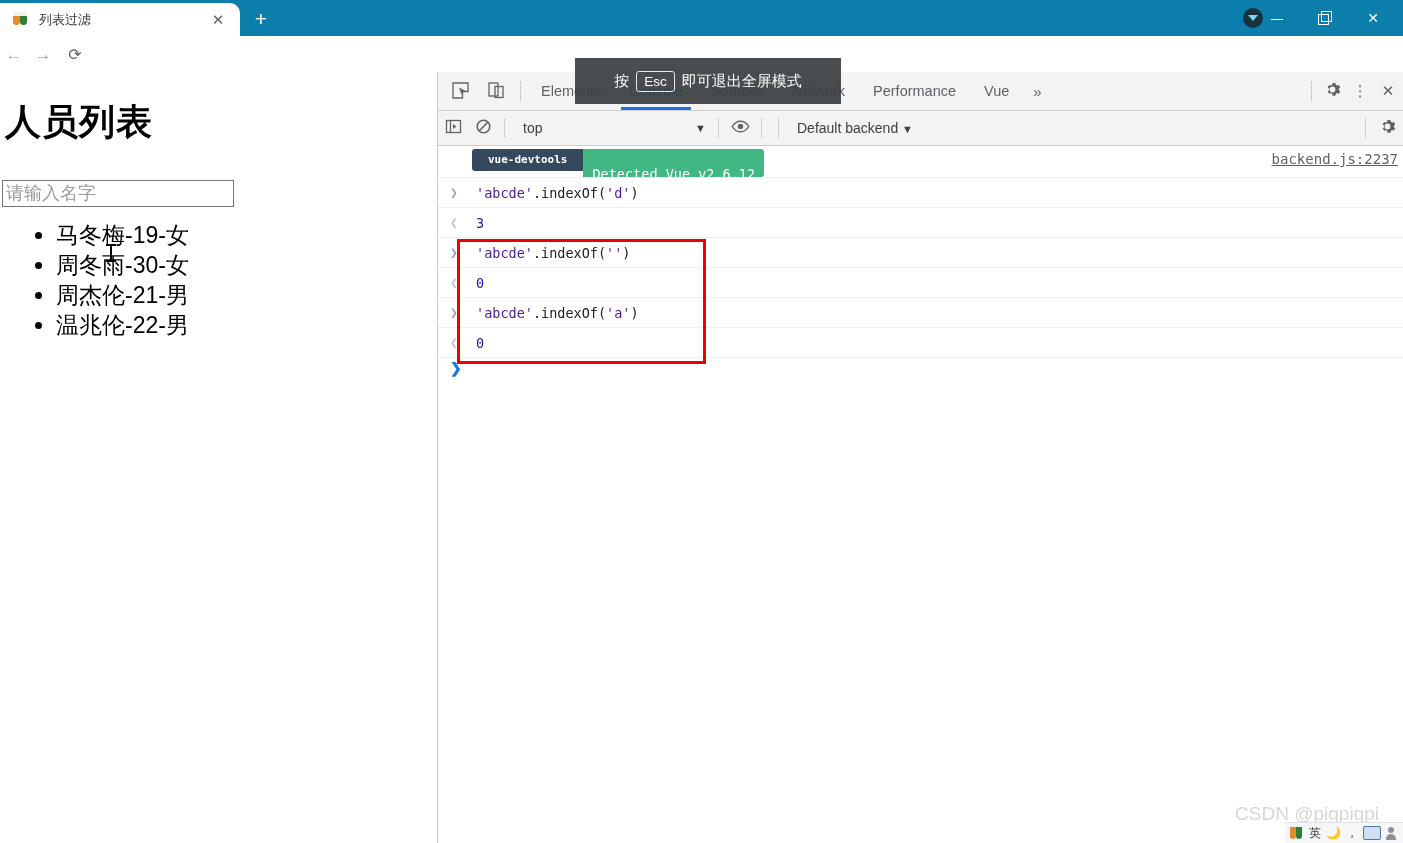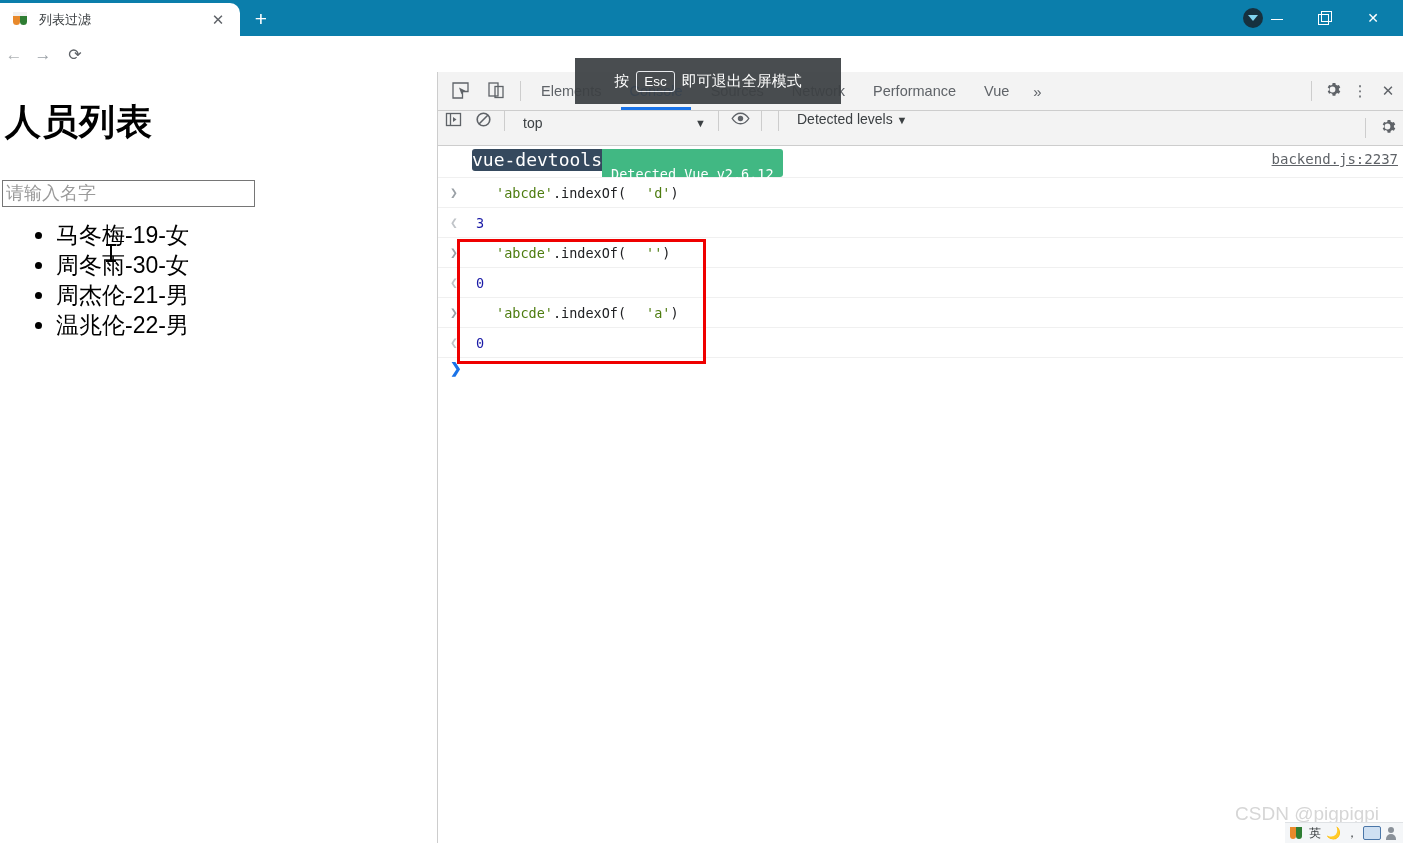--- a/index.html
+++ b/index.html
@@ -117,21 +117,21 @@
   
   .page {
     position: absolute; left: 0; top: 72px; width: 437px; height: 771px;
     background: #ffffff; overflow: hidden;
   }
   .page-title {
     margin: 26px 0 0 5px; font-size: 36px; font-weight: bold; color: #000;
     letter-spacing: 1px;
   }
   .name-input {
-    position: absolute; left: 2px; top: 108px; width: 253px; height: 27px;
+    position: absolute; left: 2px; top: 108px; width: 232px; height: 27px;
     border: 1px solid #767676; box-sizing: border-box;
     font-size: 18px; color: #000; padding: 0 3px;
     font-family: "Liberation Sans", sans-serif; background: #fff;
   }
   .name-input::placeholder { color: #9a9a9a; }
   .text-caret {
     position: absolute; left: 110px; top: 172px; width: 2px; height: 18px;
     background: #000;
   }
   .text-caret:before, .text-caret:after {
@@ -175,21 +175,21 @@
   .dt-right-icons {
     position: absolute; right: 2px; top: 0; height: 38px; display: flex; align-items: center;
   }
   .dt-right-icons .ri {
     width: 28px; text-align: center; color: #5f6368; font-size: 15px;
   }
   .dt-vsep { width:1px; height:20px; background:#cdcdcd; margin:0 6px; }
 
   .dt-consolebar {
     position: relative; height: 34px; background: #f3f3f3;
-    border-bottom: 1px solid #cdcdcd; display: flex; 
+    border-bottom: 1px solid #cdcdcd; display: flex; align-items: center;
   }
   .cb-icon { width: 30px; text-align: center; color: #5f6368; font-size: 15px; }
   .cb-ctx {
     margin-left: 6px; width: 195px; height: 24px; display: flex; align-items: center;
     justify-content: space-between; font-size: 14px; color: #3c4043; padding: 0 6px;
     box-sizing: border-box;
   }
   .cb-filter {
     margin-left: 10px; width: 225px; height: 22px; background: #ffffff;
     border: 1px solid #cdcdcd; box-sizing: border-box; font-size: 14px;
@@ -202,39 +202,39 @@
 
   .msg-row {
     position: relative; min-height: 29px; border-bottom: 1px solid #f0f0f0;
     display: flex; align-items: center; padding-left: 10px;
     font-family: "DejaVu Sans Mono", monospace; font-size: 13.5px;
   }
   .badge-row { height: 31px; border-bottom: 1px solid #f0f0f0; position: relative; }
   .badge-wrap { position: absolute; left: 34px; top: 3px; display: flex; height: 22px; }
   .badge-l {
     background: #35495e; color: #ffffff; font-family: "DejaVu Sans Mono", monospace;
-    font-size: 18px; font-weight: normal; padding: 0 0; line-height: 22px;
+    font-size: 11px; font-weight: bold; padding: 0 16px; line-height: 22px;
     border-radius: 3px 0 0 3px;
   }
   .badge-r {
     background: #41b883; color: #ffffff; font-family: "DejaVu Sans Mono", monospace;
     font-size: 13.5px; padding: 14px 9px; line-height: 22px; border-radius: 0 3px 3px 0;
   }
   .src-link {
     position: absolute; right: 6px; top: 5px; font-family: "DejaVu Sans Mono", monospace;
     font-size: 14px; color: #5f6368; text-decoration: underline;
   }
   .arrow-in {
     position: absolute; left: 12px; color: #9aa0a6; font-size: 13px;
   }
   .arrow-out {
     position: absolute; left: 12px; color: #c0c4c8; font-size: 13px;
   }
   .code { margin-left: 28px; color: #202124; white-space: pre; }
-  .str { color: #4d7c0f; margin-left: 20px; }
+  .str { color: #4c1d95; }
   .num { color: #1a1aa6; }
   .prompt-row {
     position: relative; height: 26px; padding-left: 10px;
   }
   .prompt-arrow { position: absolute; left: 12px; top: 2px; color: #1a73e8; font-size: 14px; font-weight: bold; }
 
   .red-box {
     position: absolute; left: 19px; top: 93px; width: 249px; height: 125px;
     border: 3px solid #ef0000; box-sizing: border-box; pointer-events: none;
   }
@@ -405,21 +405,21 @@
       <div class="dt-vsep"></div>
       <div class="cb-icon">
         <svg width="19" height="15" viewBox="0 0 19 15">
           <path d="M1.2 7.5S4.5 2.2 9.5 2.2s8.3 5.3 8.3 5.3-3.3 5.3-8.3 5.3S1.2 7.5 1.2 7.5z" fill="none" stroke="#5f6368" stroke-width="1.4"></path>
           <circle cx="9.5" cy="7.5" r="2.7" fill="#5f6368"></circle>
         </svg>
       </div>
       <div class="dt-vsep"></div>
       <div class="dt-vsep" style="margin-left:10px;"></div>
       <div class="cb-levels">
-        <span>Detected levels</span>
+        <span>Default backend</span>
         <span style="font-size:11px;">▼</span>
       </div>
       <div class="cb-right">
         <div class="dt-vsep"></div>
         <div class="cb-icon">
           <svg width="17" height="17" viewBox="0 0 17 17">
             <path d="M8.5 5.6a2.9 2.9 0 100 5.8 2.9 2.9 0 000-5.8zm6.4 3.6l1.4 1.1-1.4 2.4-1.7-.6a5.7 5.7 0 01-1.5.9l-.3 1.8H8.6l-.3-1.8a5.7 5.7 0 01-1.5-.9l-1.7.6-1.4-2.4 1.4-1.1a5.9 5.9 0 010-1.7L3.7 6.4l1.4-2.4 1.7.6a5.7 5.7 0 011.5-.9l.3-1.8h2.8l.3 1.8c.5.2 1 .5 1.5.9l1.7-.6 1.4 2.4-1.4 1.1a5.9 5.9 0 010 1.7z" fill="#5f6368"></path>
           </svg>
         </div>
       </div>

